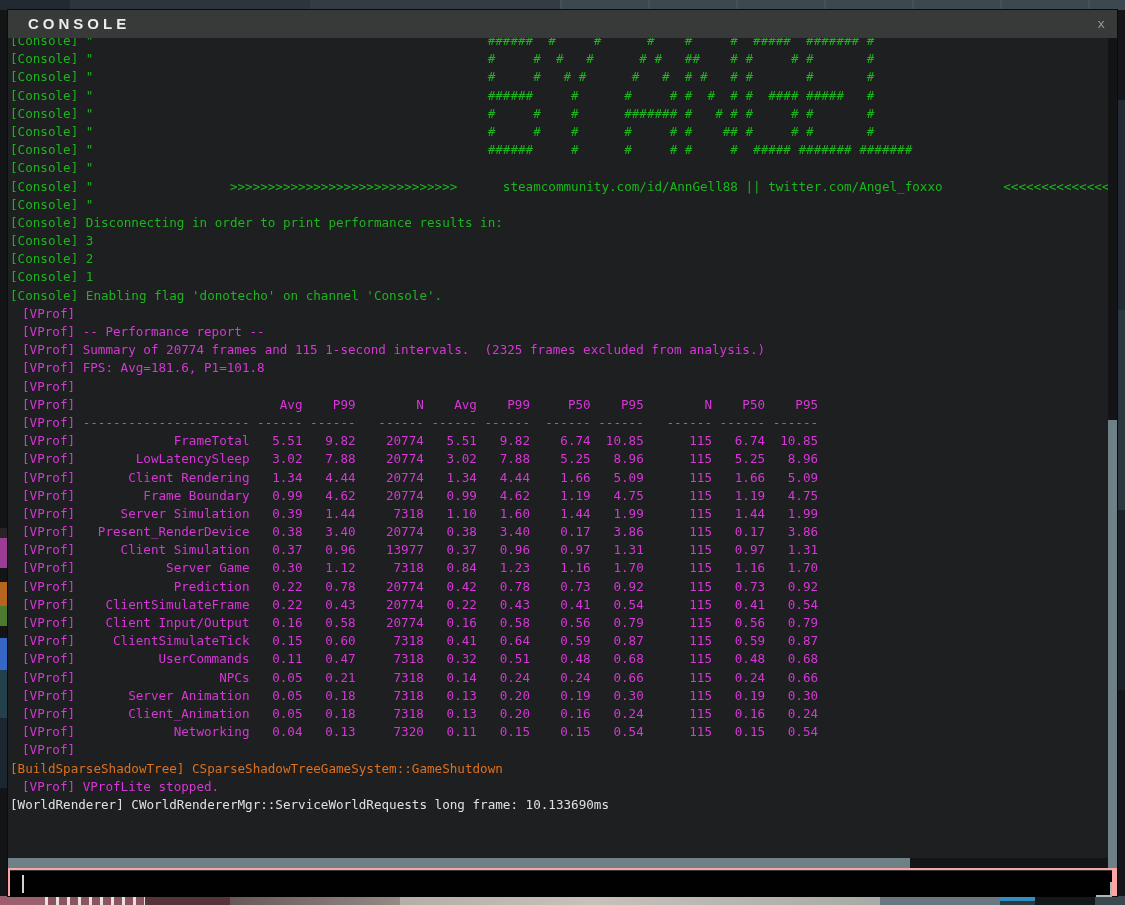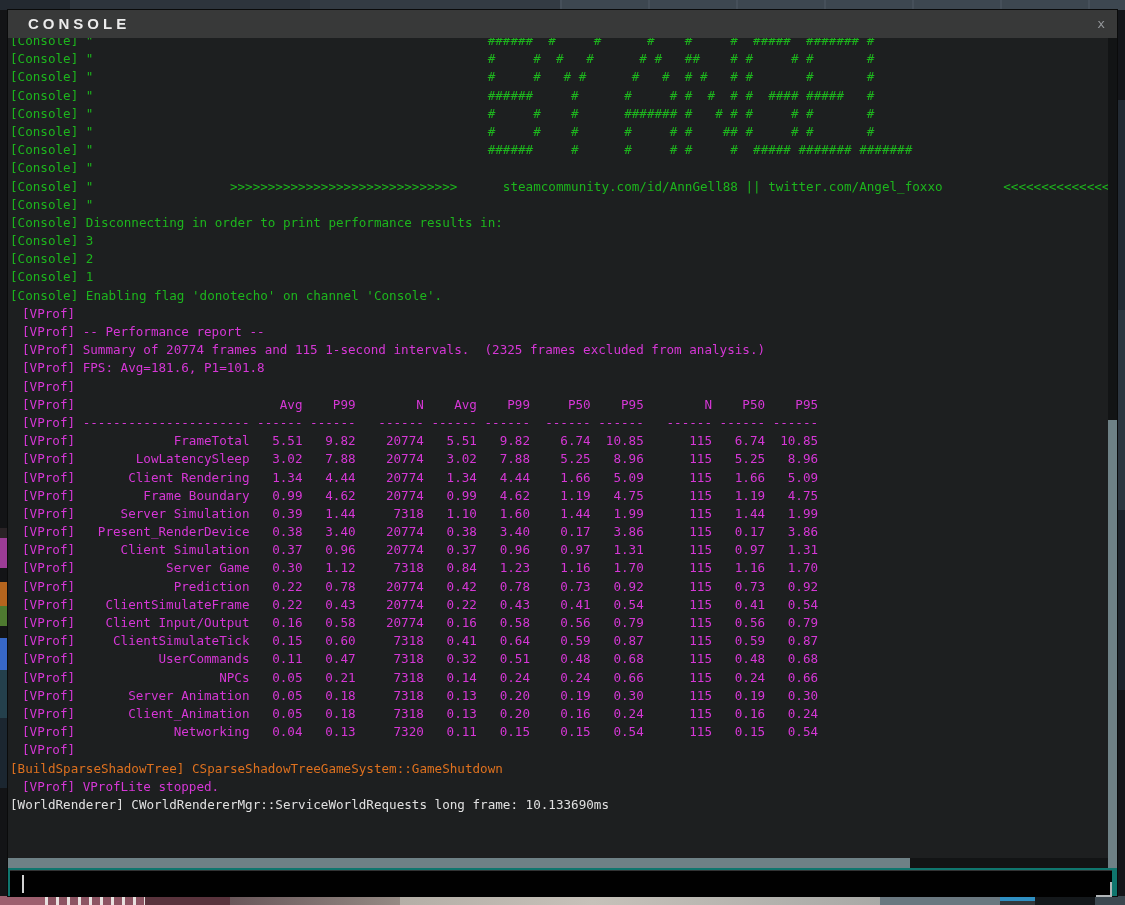--- a/index.html
+++ b/index.html
@@ -32,21 +32,21 @@
   .edge-left .m4{left:0;top:596px;width:8px;height:20px;background:#4e7a30;}
   .edge-left .m5{left:0;top:628px;width:8px;height:32px;background:#3767c6;}
   .edge-left .m6{left:0;top:660px;width:8px;height:48px;background:#24404c;}
   .edge-left .m7{left:0;top:708px;width:8px;height:70px;background:#1b2630;}
   .edge-right{left:1117px;top:10px;width:8px;height:886px;background:#14161a;}
   .edge-right .r1{left:0;top:90px;width:8px;height:210px;background:#222a33;}
   .edge-right .r2{left:0;top:300px;width:8px;height:200px;background:#2c3640;}
   .edge-right .r3{left:0;top:500px;width:8px;height:180px;background:#1c222a;}
 
   
-  .console-window{left:8px;top:10px;width:1109px;height:886px;background:#0f766e;outline:1px solid #0a0b0b;}
+  .console-window{left:8px;top:10px;width:1109px;height:886px;background:#fca5a5;outline:1px solid #0a0b0b;}
   .titlebar{left:0;top:0;width:1109px;height:28px;background:#383939;}
   .title{position:absolute;left:20px;top:0;line-height:28px;
     font-family:"Liberation Sans",sans-serif;font-weight:bold;font-size:15px;
     letter-spacing:4px;color:#ececec;}
   .close-x{position:absolute;right:12px;top:7px;font-size:13px;line-height:14px;color:#94979a;cursor:pointer;}
 
   .output{left:0;top:28px;width:1100px;height:820px;background:#1d1f20;overflow:hidden;}
   .lines{margin-top:-6px;padding-left:2px;}
   .line{height:18.2px;line-height:18.2px;white-space:pre;font-size:12.6px;}
   .green{color:var(--green,#1db51d);}
@@ -131,21 +131,21 @@
         <div class="line magenta">[VProf] FPS: Avg=181.6, P1=101.8</div>
         <div class="line magenta">[VProf]</div>
         <div class="line magenta">[VProf]                           Avg    P99        N    Avg    P99     P50    P95        N    P50    P95</div>
         <div class="line magenta">[VProf] ---------------------- ------ ------   ------ ------ ------  ------ ------   ------ ------ ------</div>
         <div class="line magenta">[VProf]             FrameTotal   5.51   9.82    20774   5.51   9.82    6.74  10.85      115   6.74  10.85</div>
         <div class="line magenta">[VProf]        LowLatencySleep   3.02   7.88    20774   3.02   7.88    5.25   8.96      115   5.25   8.96</div>
         <div class="line magenta">[VProf]       Client Rendering   1.34   4.44    20774   1.34   4.44    1.66   5.09      115   1.66   5.09</div>
         <div class="line magenta">[VProf]         Frame Boundary   0.99   4.62    20774   0.99   4.62    1.19   4.75      115   1.19   4.75</div>
         <div class="line magenta">[VProf]      Server Simulation   0.39   1.44     7318   1.10   1.60    1.44   1.99      115   1.44   1.99</div>
         <div class="line magenta">[VProf]   Present_RenderDevice   0.38   3.40    20774   0.38   3.40    0.17   3.86      115   0.17   3.86</div>
-        <div class="line magenta">[VProf]      Client Simulation   0.37   0.96    20774   0.37   0.96    0.97   1.31      115   0.97   1.31</div>
+        <div class="line magenta">[VProf]      Client Simulation   0.37   0.96    13977   0.37   0.96    0.97   1.31      115   0.97   1.31</div>
         <div class="line magenta">[VProf]            Server Game   0.30   1.12     7318   0.84   1.23    1.16   1.70      115   1.16   1.70</div>
         <div class="line magenta">[VProf]             Prediction   0.22   0.78    20774   0.42   0.78    0.73   0.92      115   0.73   0.92</div>
         <div class="line magenta">[VProf]    ClientSimulateFrame   0.22   0.43    20774   0.22   0.43    0.41   0.54      115   0.41   0.54</div>
         <div class="line magenta">[VProf]    Client Input/Output   0.16   0.58    20774   0.16   0.58    0.56   0.79      115   0.56   0.79</div>
         <div class="line magenta">[VProf]     ClientSimulateTick   0.15   0.60     7318   0.41   0.64    0.59   0.87      115   0.59   0.87</div>
         <div class="line magenta">[VProf]           UserCommands   0.11   0.47     7318   0.32   0.51    0.48   0.68      115   0.48   0.68</div>
         <div class="line magenta">[VProf]                   NPCs   0.05   0.21     7318   0.14   0.24    0.24   0.66      115   0.24   0.66</div>
         <div class="line magenta">[VProf]       Server Animation   0.05   0.18     7318   0.13   0.20    0.19   0.30      115   0.19   0.30</div>
         <div class="line magenta">[VProf]       Client_Animation   0.05   0.18     7318   0.13   0.20    0.16   0.24      115   0.16   0.24</div>
         <div class="line magenta">[VProf]             Networking   0.04   0.13     7320   0.11   0.15    0.15   0.54      115   0.15   0.54</div>

